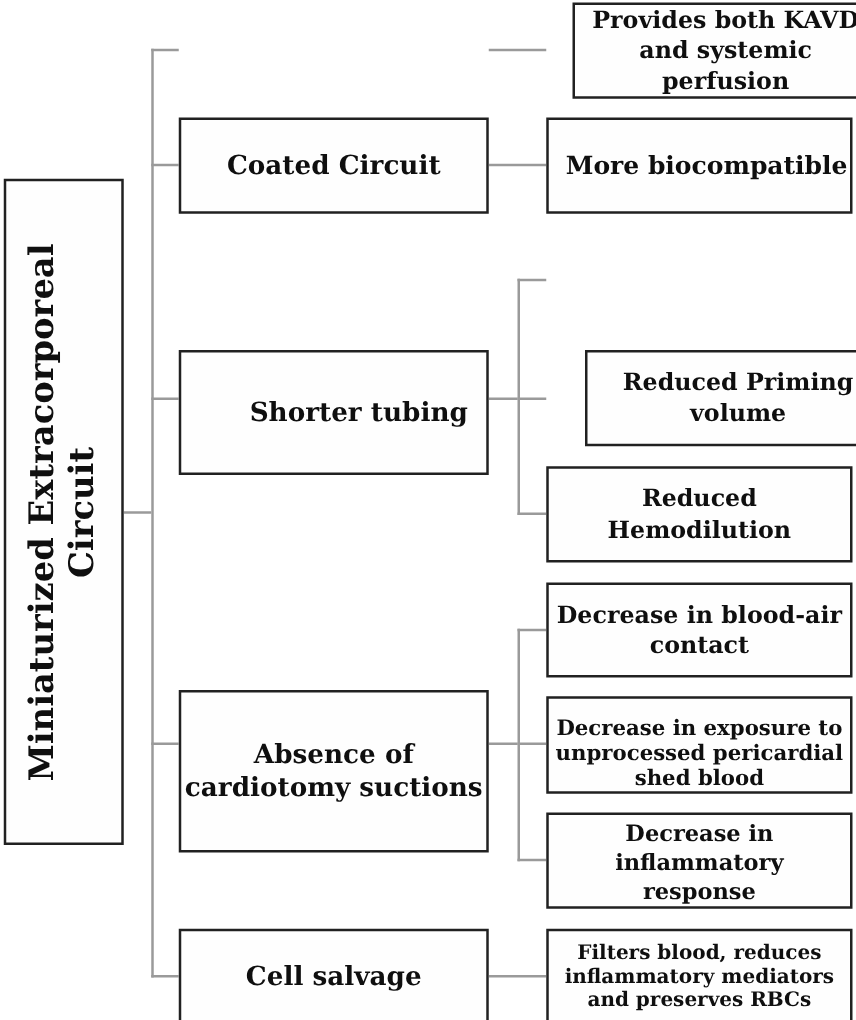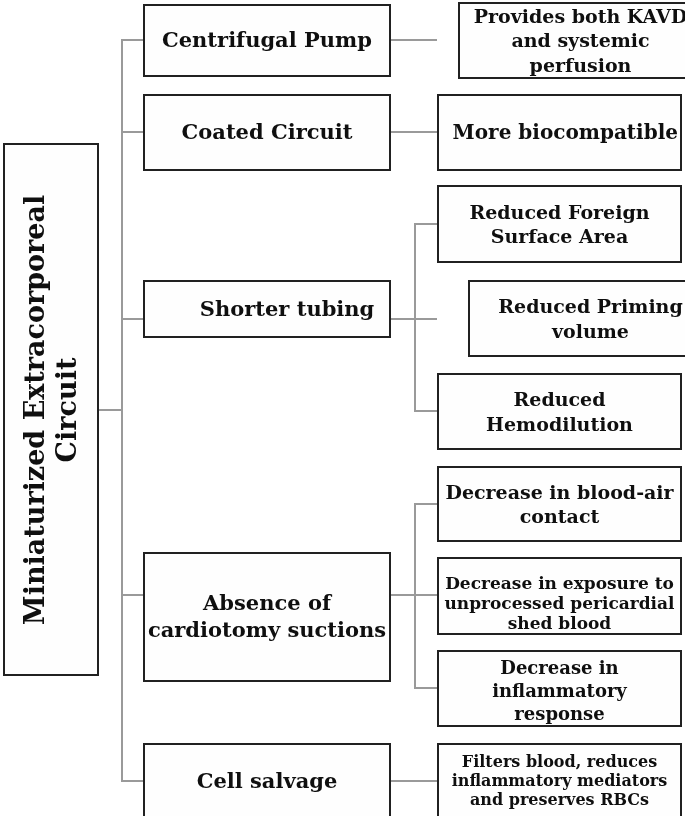--- a/index.html
+++ b/index.html
@@ -81,47 +81,40 @@
   <div class="conn" style="left:414px; top:594px; width:23px; height:2px;"></div>
   <div class="conn" style="left:414px; top:687px; width:23px; height:2px;"></div>
 
   <div class="conn" style="left:391px; top:780px; width:46px; height:2px;"></div>
 
   <div class="box" style="left:3px; top:143px; width:96px; height:533px;">
     <span class="root-lbl fs27">Miniaturized Extracorporeal
 Circuit</span>
   </div>
 
-  <div class="box fs21" style="left:143px; top:4px;   width:248px; height:73px;">
-    <span class="lbl">Centrifugal Pump</span>
-  </div>
   <div class="box fs21" style="left:143px; top:94px;  width:248px; height:77px;">
     <span class="lbl">Coated Circuit</span>
   </div>
-  <div class="box fs21" style="left:143px; top:280px; width:248px; height:58px;padding-left:40px;">
+  <div class="box fs21" style="left:143px; top:280px; width:248px; height:100px;padding-left:40px;">
     <span class="lbl">Shorter tubing</span>
   </div>
   <div class="box fs21" style="left:143px; top:530px; width:248px; height:130px;margin-top:22px;">
     <span class="lbl">Absence of
 cardiotomy suctions</span>
   </div>
   <div class="box fs21" style="left:143px; top:743px; width:248px; height:77px;">
     <span class="lbl">Cell salvage</span>
   </div>
 
   <div class="box fs19" style="left:458px; top:2px;   width:245px; height:77px;">
     <span class="lbl">Provides both KAVD
 and systemic perfusion</span>
   </div>
   <div class="box fs20" style="left:437px; top:94px;  width:245px; height:77px;">
     <span class="lbl">More biocompatible</span>
-  </div>
-  <div class="box fs19" style="left:437px; top:185px; width:245px; height:78px;">
-    <span class="lbl">Reduced Foreign
-Surface Area</span>
   </div>
   <div class="box fs19" style="left:437px; top:280px; width:245px; height:77px;margin-left:31px;">
     <span class="lbl">Reduced Priming
 volume</span>
   </div>
   <div class="box fs19" style="left:437px; top:373px; width:245px; height:77px;">
     <span class="lbl">Reduced Hemodilution</span>
   </div>
   <div class="box fs19" style="left:437px; top:466px; width:245px; height:76px;">
     <span class="lbl">Decrease in blood-air

